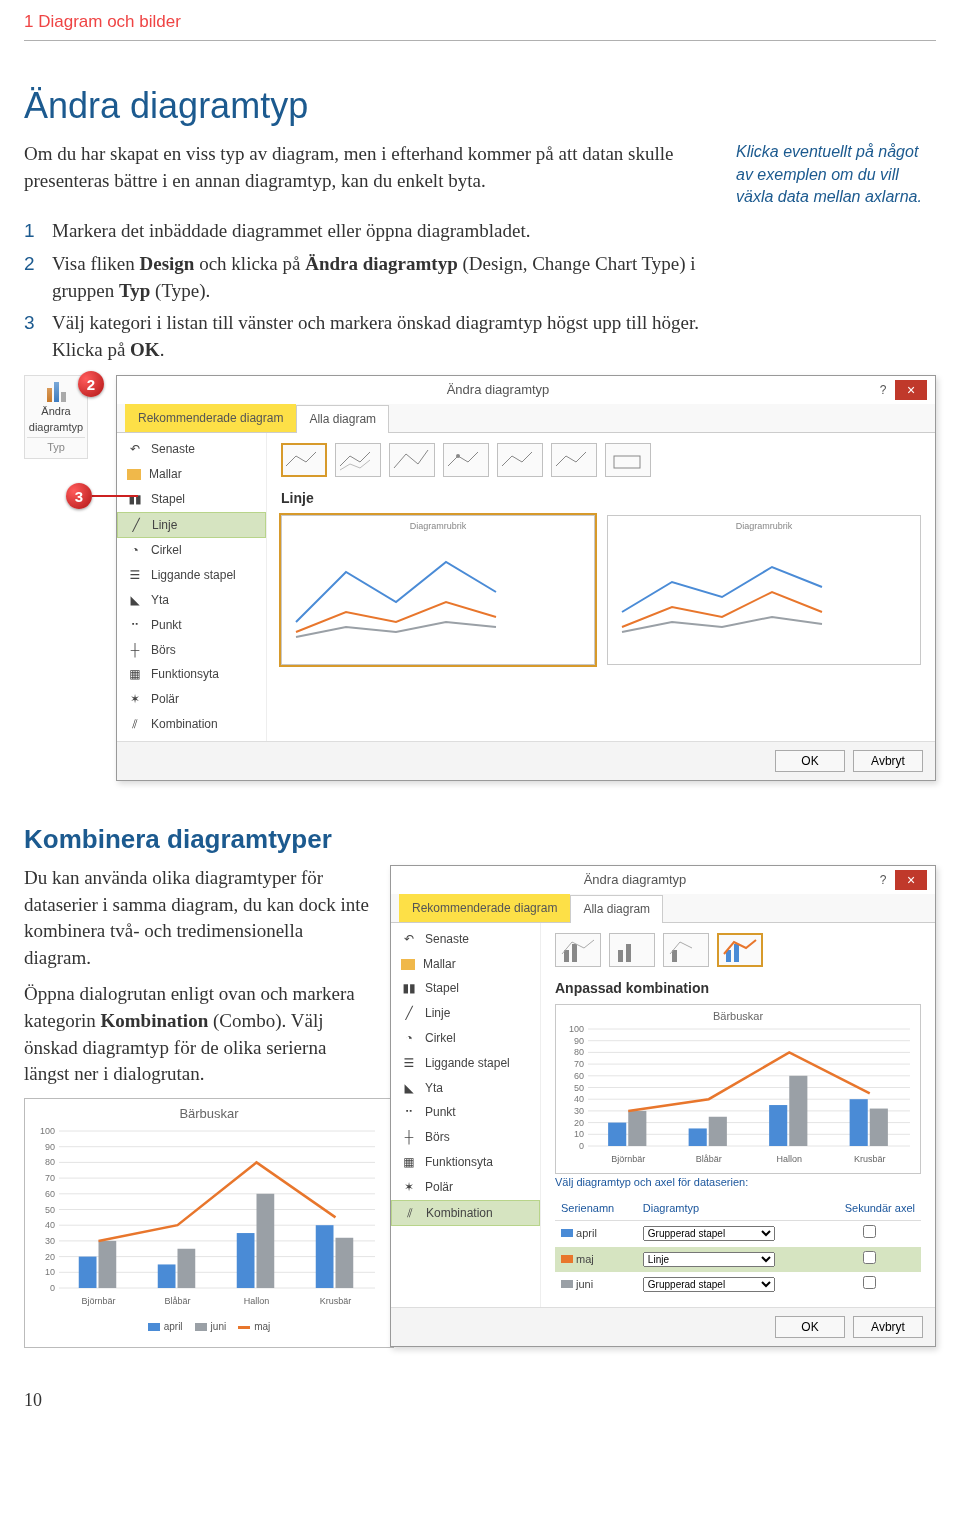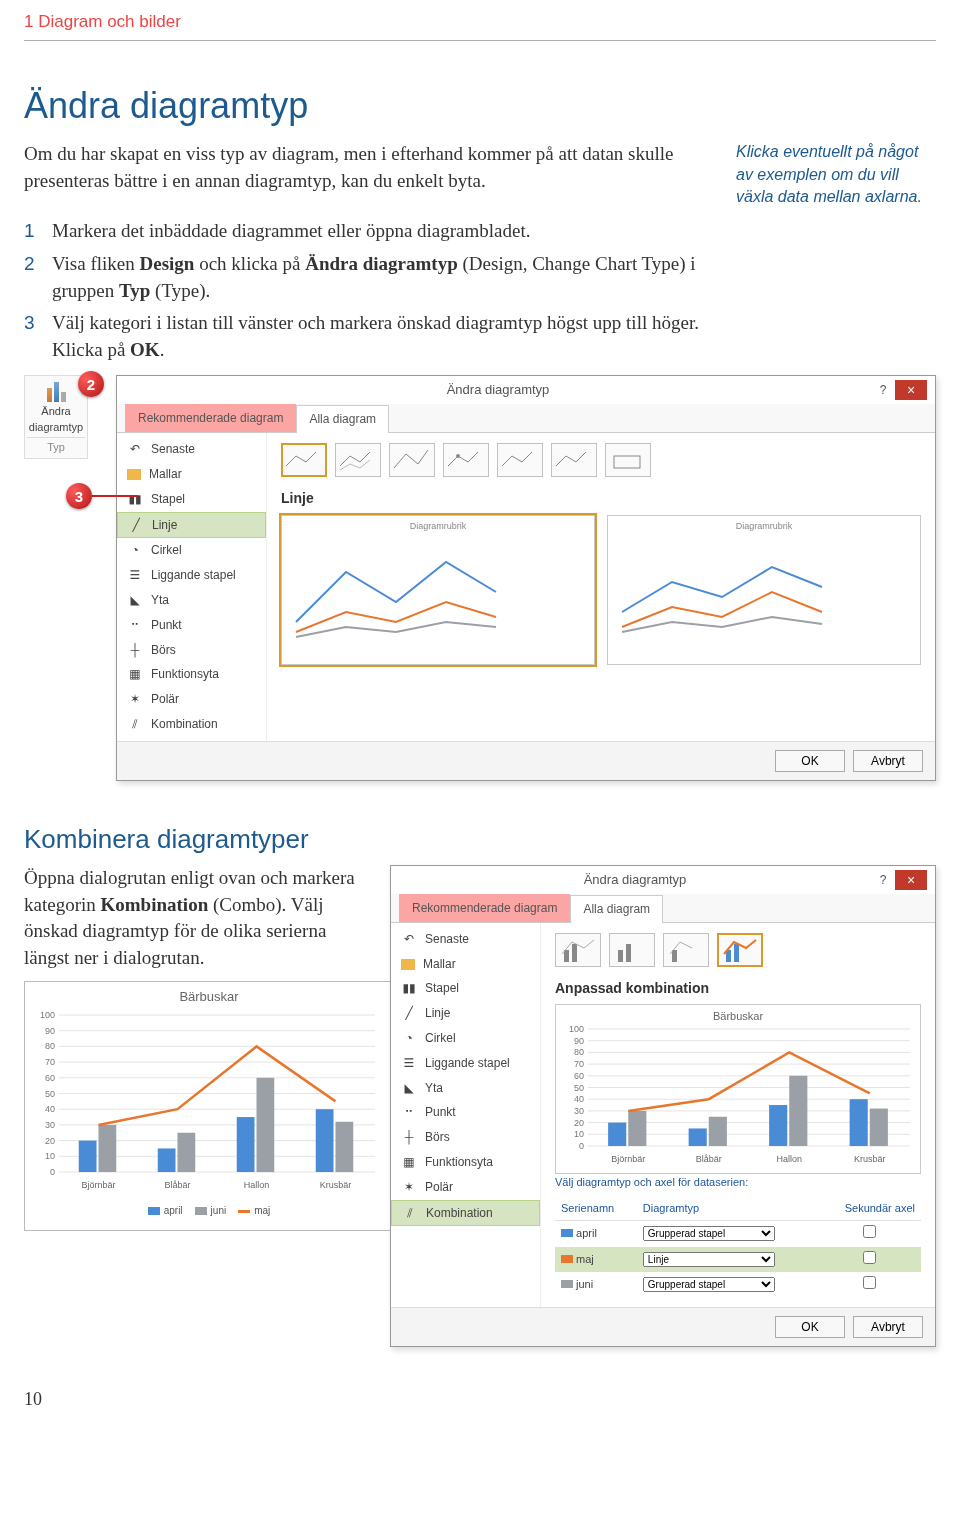--- a/index.html
+++ b/index.html
@@ -23,21 +23,21 @@
   h1 {
     font-family: Arial, sans-serif;
     color: #1c5a8f;
     font-weight: 400;
     font-size: 36px;
     margin-bottom: 10px;
   }
   h2 {
     font-family: Arial, sans-serif;
     color: #1c5a8f;
-    font-weight: 400;
+    font-weight: 700;
     font-size: 26px;
     margin-bottom: 8px;
   }
   p { margin-bottom: 10px; }
   .intro { margin-bottom: 24px; }
   .steps { list-style: none; }
   .steps li { display: flex; margin-bottom: 6px; }
   .steps .num {
     font-family: Arial, sans-serif;
     color: #1c5a8f;
@@ -83,21 +83,21 @@
     box-shadow: 2px 3px 6px rgba(0,0,0,.15);
   }
   .dlg-title {
     background: #fff; padding: 4px 8px; display:flex; align-items:center;
     position: relative;
   }
   .dlg-title .t { flex:1; text-align:center; color:#555; font-size:13px;}
   .dlg-title .q { width:24px; text-align:center; color:#555;}
   .dlg-title .x { width:32px; height:20px; background:#c0392b; color:#fff; text-align:center; line-height:20px; font-size:14px; cursor:pointer;}
   .dlg-tabs { display:flex; border-bottom:1px solid #ccc; padding: 0 8px; background:#f8f8f8;}
-  .dlg-tabs .tab { padding:5px 12px; font-size:12px; color:#555; border:1px solid transparent; border-bottom:none; background:#fca5a5;}
+  .dlg-tabs .tab { padding:5px 12px; font-size:12px; color:#555; border:1px solid transparent; border-bottom:none; background:#fde047;}
   .dlg-tabs .tab.active { background:#fff; border-color:#ccc; position:relative; top:1px;}
   .dlg-body { display:flex; min-height:240px; }
   .catlist { width:150px; border-right:1px solid #eee; padding:4px 0;}
   .catlist .cat { display:flex; align-items:center; gap:8px; padding:4px 10px; font-size:12px; color:#444; cursor:pointer;}
   .catlist .cat.selected { background:#d6e4c1; border:1px solid #b8d48a; }
   .catlist .ic { width:16px; height:14px; display:flex; align-items:center; justify-content:center; font-size:12px;}
   .pane { flex:1; padding:10px 14px; }
   .pane-title { font-weight:600; color:#333; margin-bottom:6px; font-size:14px;}
   .thumbs { display:flex; gap:8px; flex-wrap:wrap; margin-bottom:12px;}
   .thumb { width:46px; height:34px; border:1px solid #c0c0c0; background:#fafafa; display:flex; align-items:center; justify-content:center;}
@@ -303,20 +303,21 @@
     <div class="dlg-foot">
       <button>OK</button>
       <button>Avbryt</button>
     </div>
   </div>
 </div>
 
 <h2>Kombinera diagramtyper</h2>
 <div class="combo-row">
   <div class="textcol">
+    <p>Du kan använda olika diagramtyper för dataserier i samma diagram, du kan dock inte kombinera två- och tredimensionella diagram.</p>
     <p><span>Öppna dialogrutan enligt ovan och markera kategorin <b>Kombination</b> (Combo). Välj önskad diagramtyp för de olika serierna längst ner i dialogrutan.</span></p>
 
     <div class="mini-chart">
       <div style="text-align:center;font-size:13px;color:#666;margin-bottom:4px;">Bärbuskar</div>
       <svg id="barchart" width="350" height="185">
           <line x1="28" x2="344" y1="161" y2="161" stroke="#e4e4e4"></line>
           <text x="24" y="164" text-anchor="end" class="axis-y">0</text>
           <line x1="28" x2="344" y1="145.3" y2="145.3" stroke="#e4e4e4"></line>
           <text x="24" y="148.3" text-anchor="end" class="axis-y">10</text>
           <line x1="28" x2="344" y1="129.60000000000002" y2="129.60000000000002" stroke="#e4e4e4"></line>

